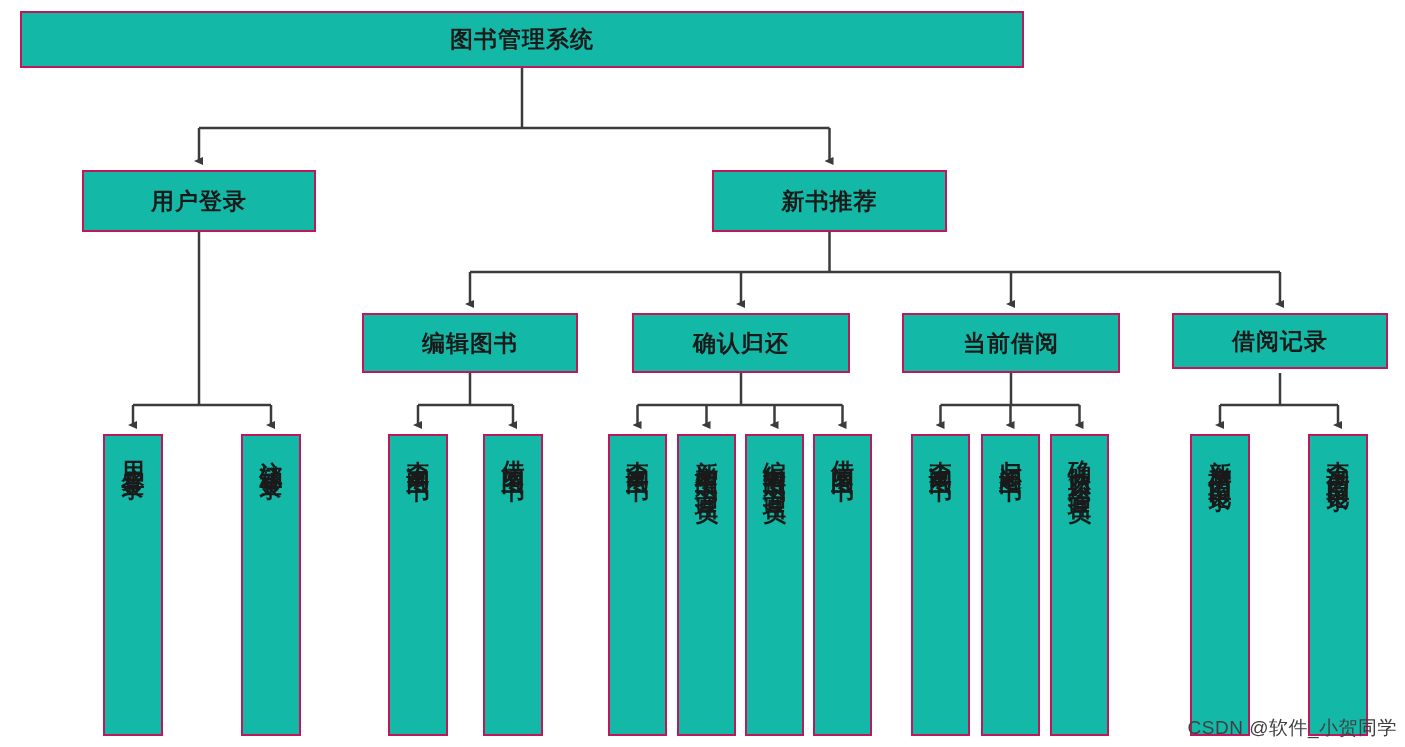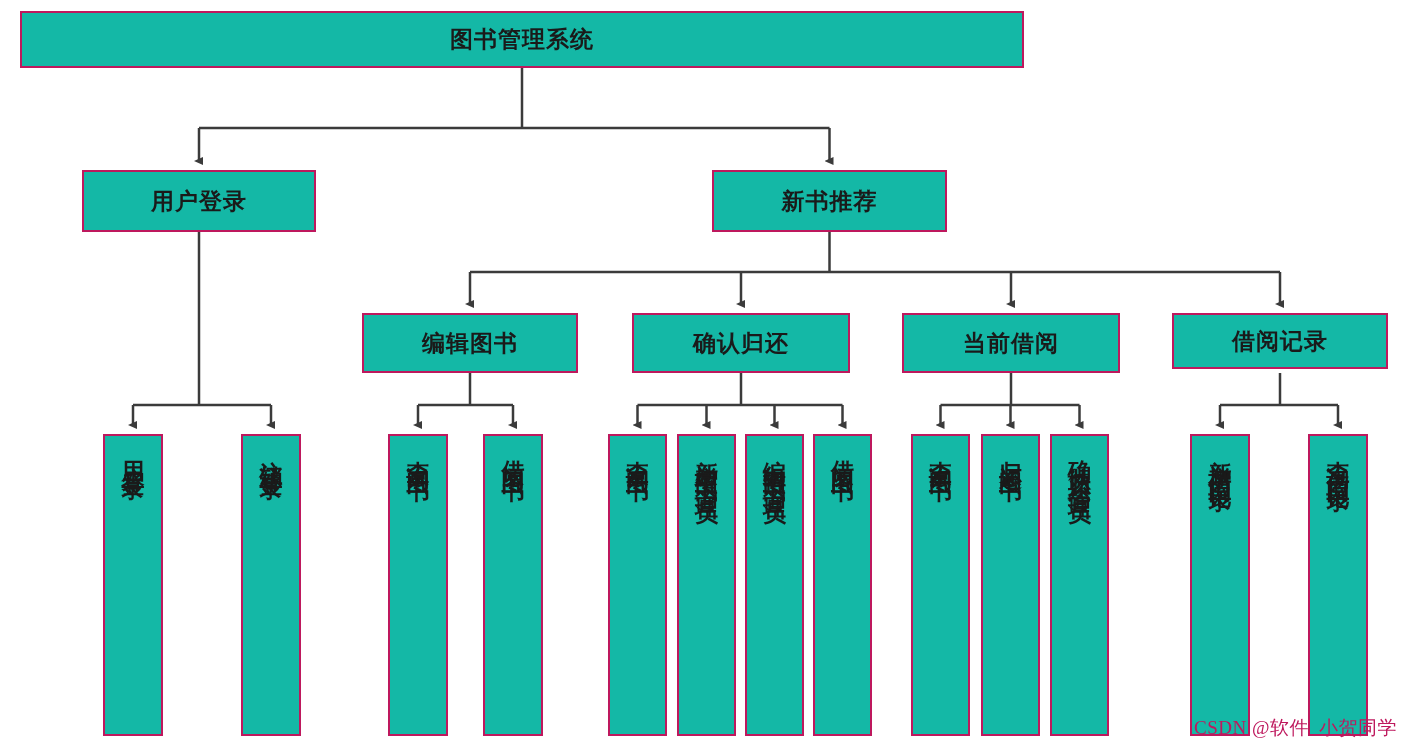--- a/index.html
+++ b/index.html
@@ -43,24 +43,23 @@
     text-orientation:upright;
     line-height:1.0;
     white-space:nowrap;
   }
   svg.lines{position:absolute;left:0;top:0;width:1405px;height:747px;pointer-events:none;}
   .watermark{
     position:absolute;
     right:8px;
     bottom:6px;
     font-size:19px;
-    color:#be185d;
+    color:#404040;
     letter-spacing:0.5px;
     white-space:nowrap;
-    font-family:Liberation Serif, serif;
   }
 </style>
 </head>
 <body>
 
 <div id="canvas">
   <svg class="lines" viewBox="0 0 1405 747">
     <defs>
       <marker id="arrow" markerWidth="10" markerHeight="10" refX="5" refY="5" orient="auto" markerUnits="userSpaceOnUse">
         <path d="M1,1 L9,1 L5,10 Z" fill="#3b3b3b"></path>

